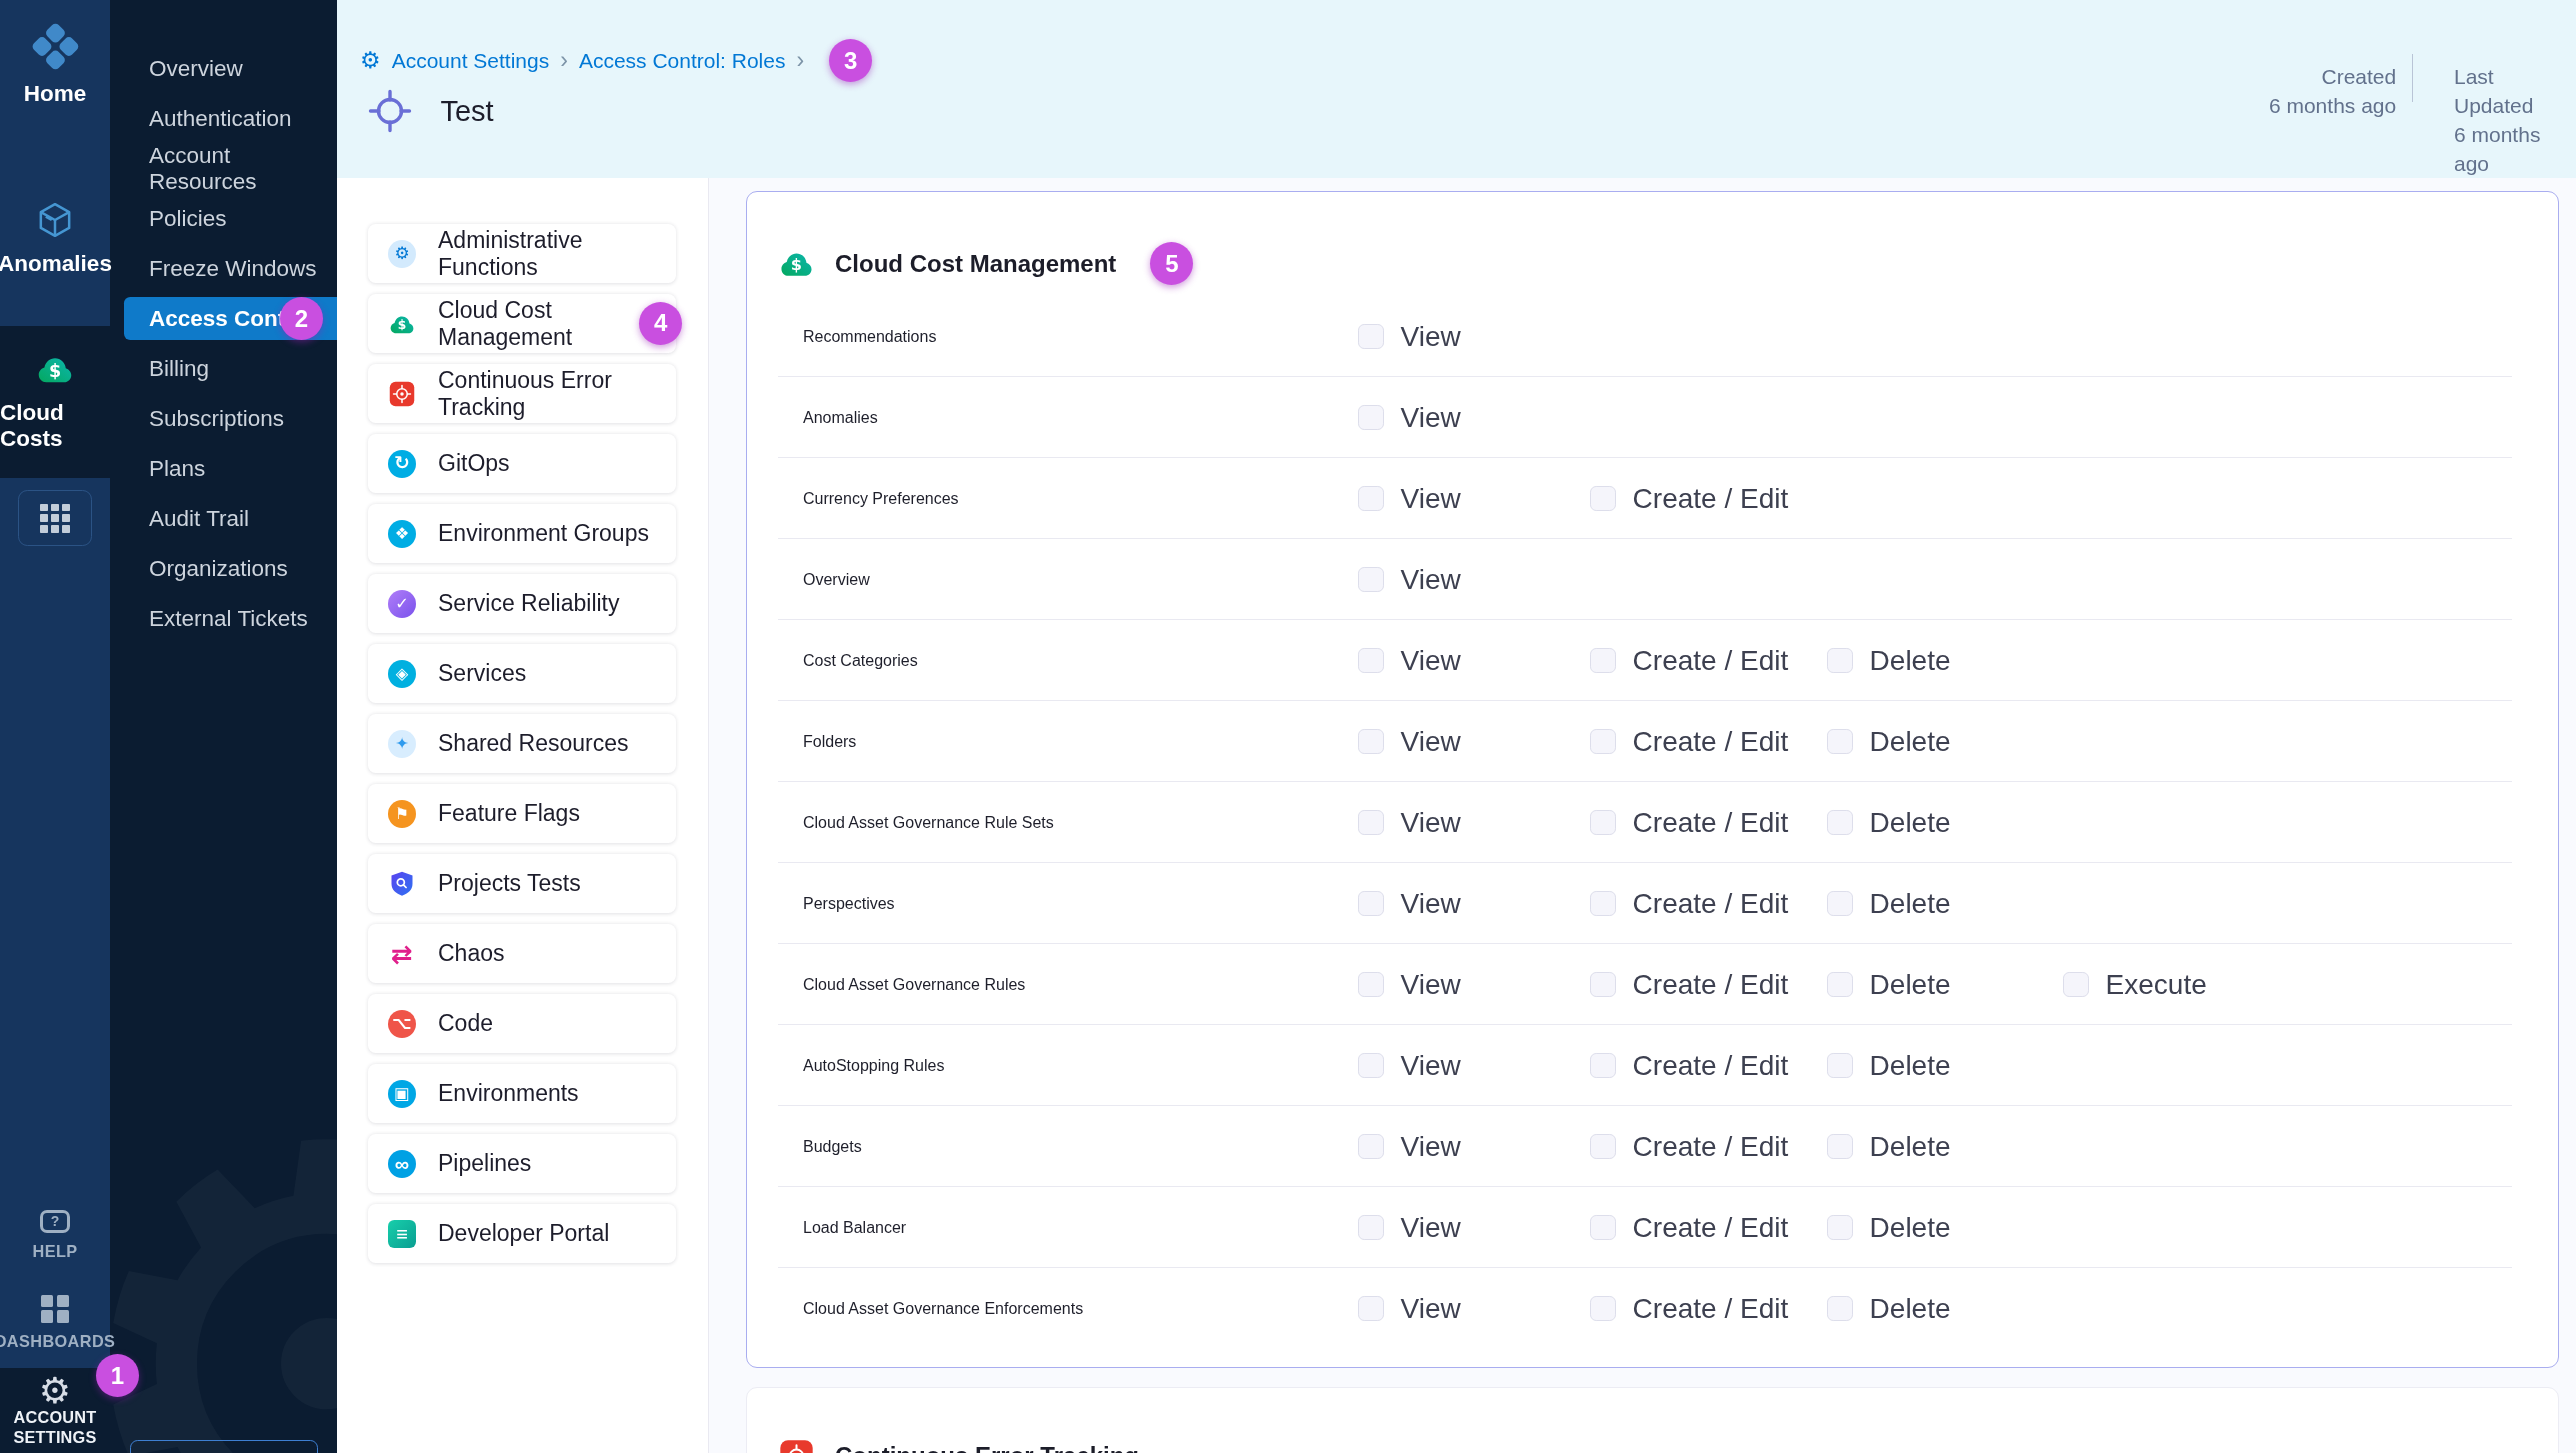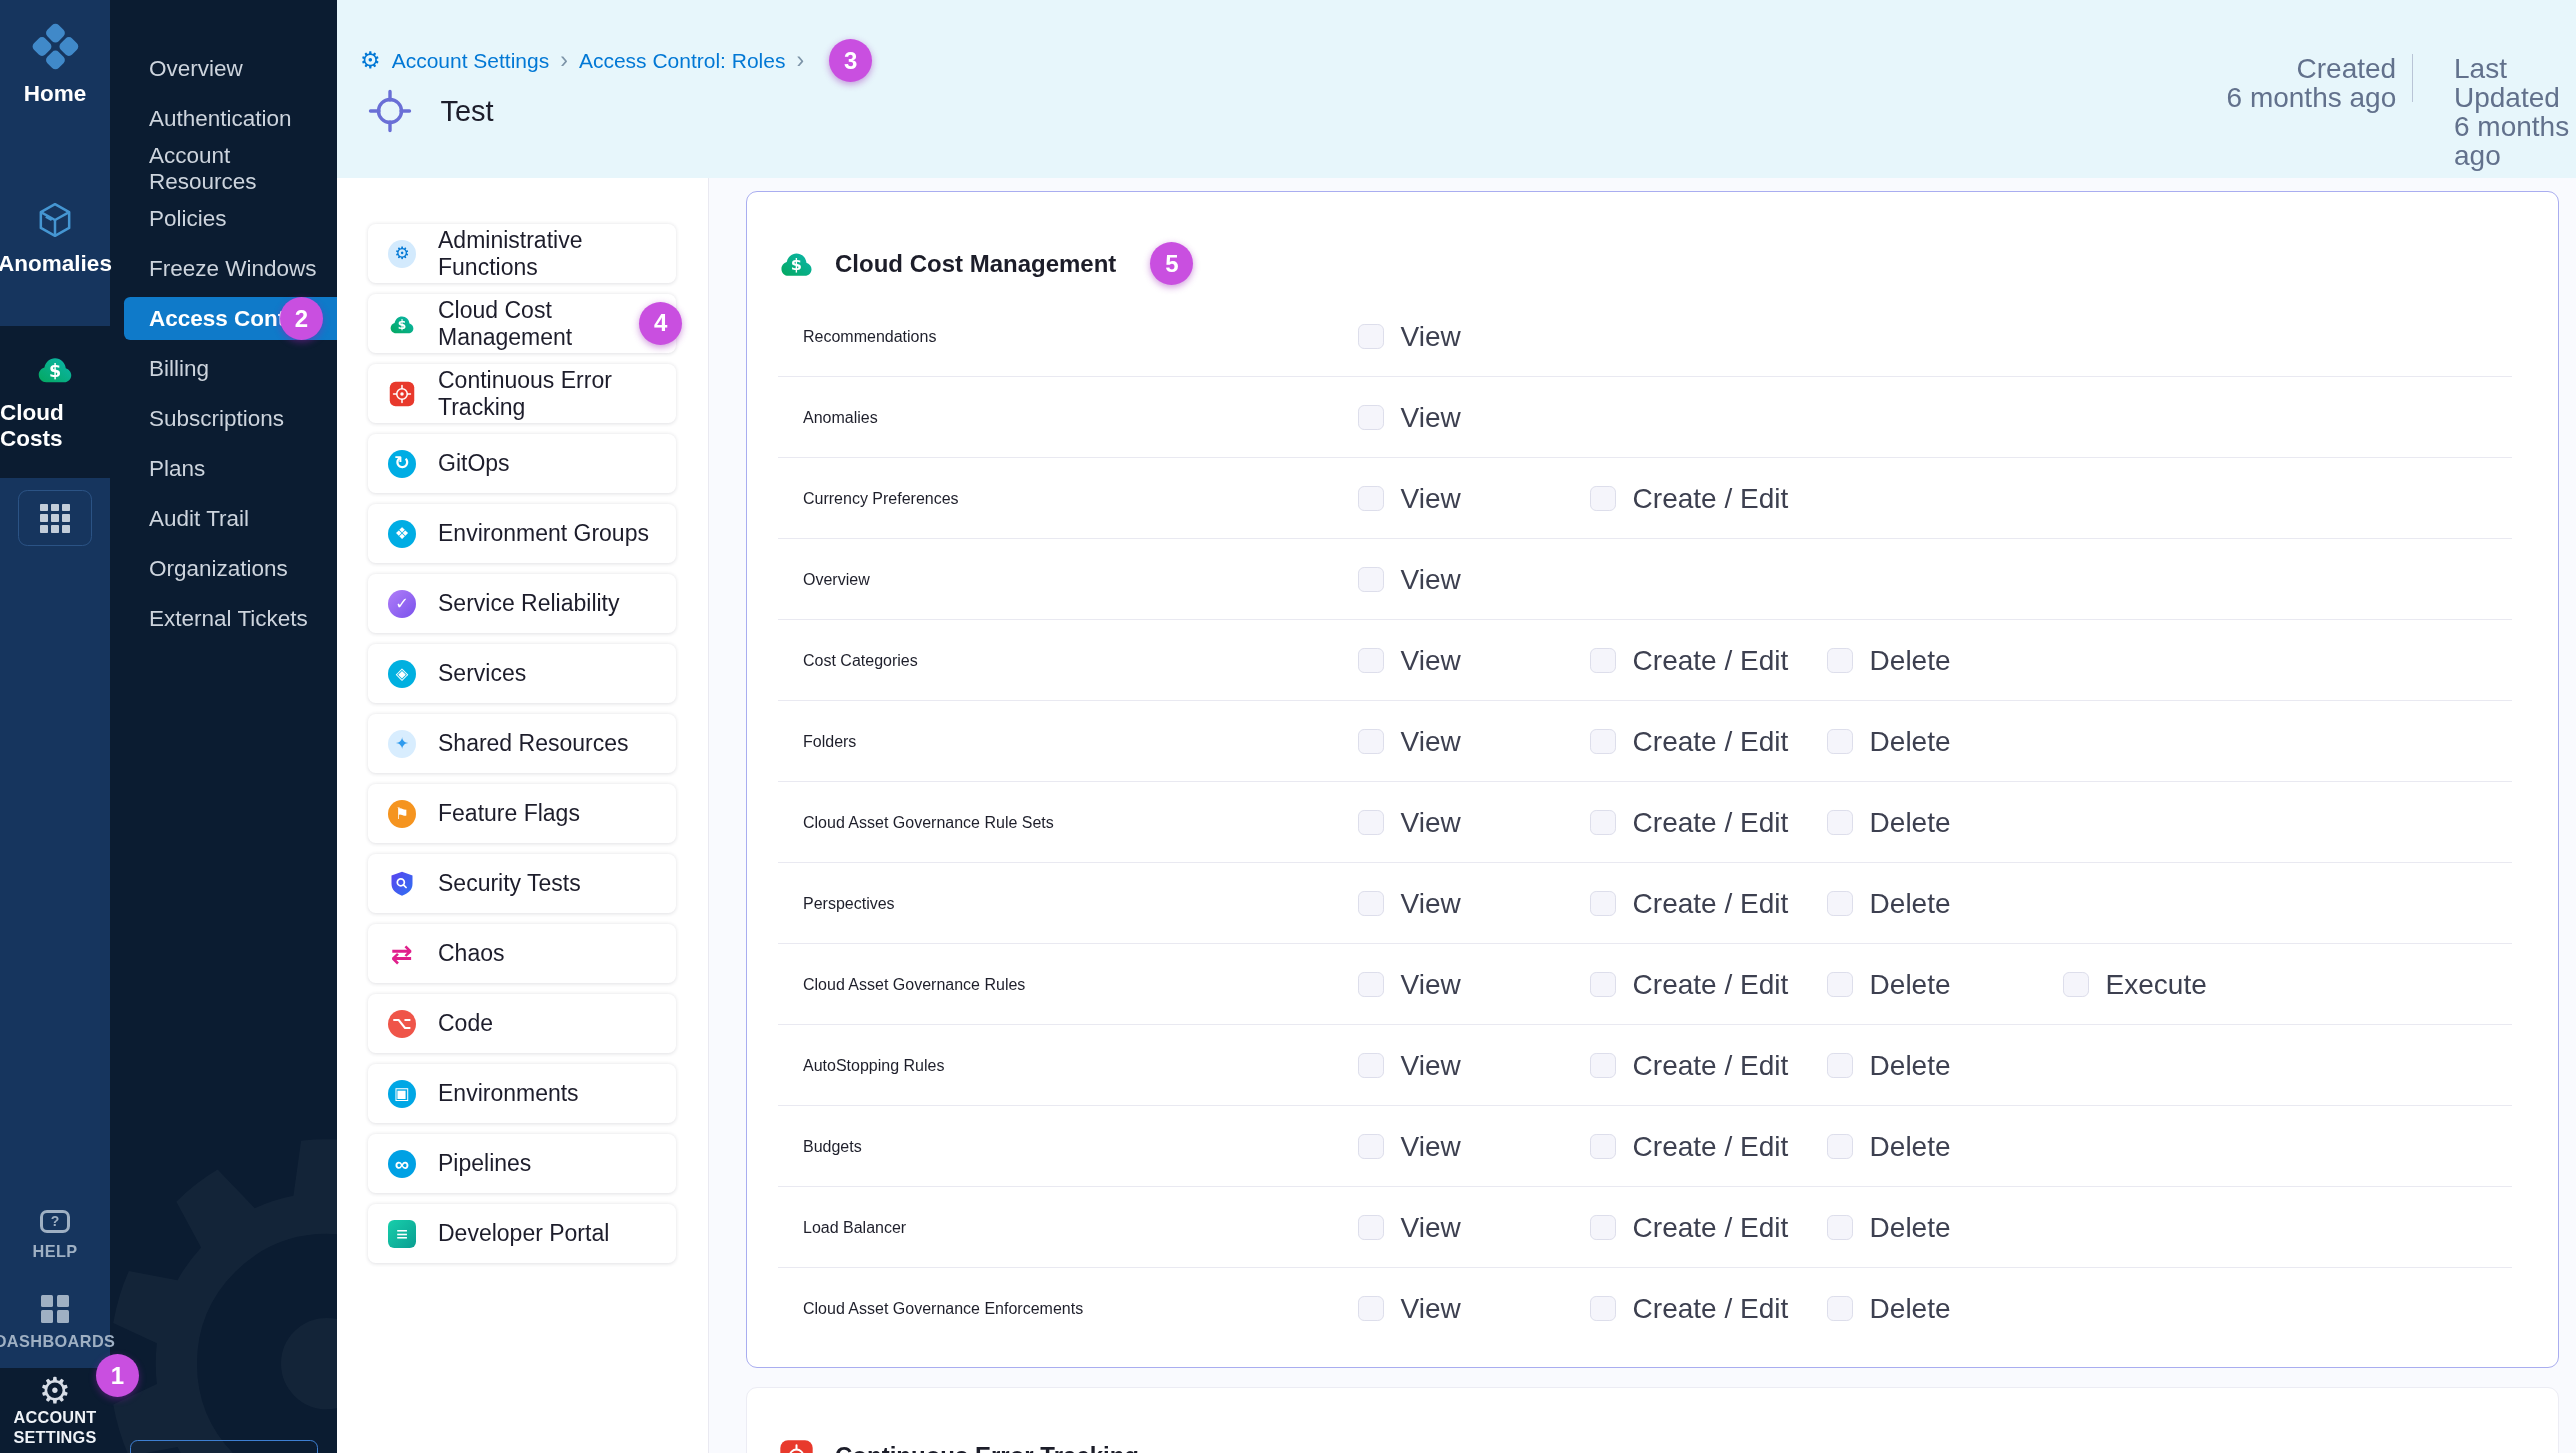--- a/index.html
+++ b/index.html
@@ -41,21 +41,21 @@
   
   .content { position:absolute; left:337px; top:0; right:0; height:1454px; }
   .page-header { position:relative; height:178px; background:#e7f6fb; }
   .breadcrumb { position:absolute; left:23px; top:39px; display:flex; align-items:center; gap:11px; }
   .crumb-gear { font-size:23px; color:#0278d5; line-height:1; }
   .crumb-link { color:#0278d5; font-size:21px; cursor:pointer; }
   .crumb-sep { color:#7d94a8; font-size:23px; }
   .title-row { position:absolute; left:29.4px; top:87px; display:flex; align-items:center; gap:26px; }
   .page-title { font-size:29px; color:#1d1e2b; font-weight:500; }
   .meta-wrap { position:absolute; right:148px; top:54px; display:flex; align-items:flex-start; }
-  .meta-block { font-size:28px; color:#62718c; line-height:29px; }
+  .meta-block { font-size:21px; color:#62718c; line-height:29px;margin-top:8px; }
   .meta-block.right { text-align:right; }
   .meta-divider { width:0.8px; height:48px; background:#b9c4d6; margin:0 15.5px; }
   .meta-2 { position:absolute; left:2117px; top:54px; }
 
   .page-body { position:absolute; top:178px; left:0; right:0; bottom:0; display:flex; }
   .groups-col { width:372px; border-right:0.8px solid #e9e9f1; background:#ffffff; padding:46px 0 0 31px; }
   .group-card { width:308px; height:59px; background:#ffffff; border-radius:7.7px; margin-bottom:11px; display:flex; align-items:center; gap:22px; padding-left:20px; box-shadow:0 0.8px 3.9px rgba(40,41,61,.14); cursor:pointer; position:relative; }
   .group-card .lbl { font-size:23px; color:#1d1d2b; font-weight:500; }
   .card-badge { position:absolute; right:-6.2px; top:7.7px; }
 
@@ -323,21 +323,21 @@
                   <linearGradient id="g14" x1="0" y1="0" x2="1" y2="1">
                     <stop offset="0" stop-color="#5a43ef"></stop>
                     <stop offset="1" stop-color="#2e72f2"></stop>
                   </linearGradient>
                 </defs>
                 <path fill="url(#g14)" d="M24 3 42 9.5V24c0 9.6-7.6 16.7-18 20C13.6 40.7 6 33.6 6 24V9.5Z"></path>
                 <circle cx="22" cy="21" r="6" fill="none" stroke="#fff" stroke-width="3"></circle>
                 <path d="M26.5 25.5 31 30" stroke="#fff" stroke-width="3" stroke-linecap="round"></path>
               </svg>
             </span>
-            <span class="lbl">Security Tests</span>
+            <span class="lbl">Projects Tests</span>
           </div>
           <div class="group-card">
             <span class="icon-glyph none" style="width: 28px; height: 28px;">
               <span style="color: rgb(224, 31, 139); font-size: 26px; font-weight: 700; line-height: 1;">⇄</span>
             </span>
             <span class="lbl">Chaos</span>
           </div>
           <div class="group-card">
             <span class="icon-glyph circle" style="width: 28px; height: 28px; background: rgb(239, 85, 73);">
               <span style="color: rgb(255, 255, 255); font-size: 17px; font-weight: 700; line-height: 1;">⌥</span>

